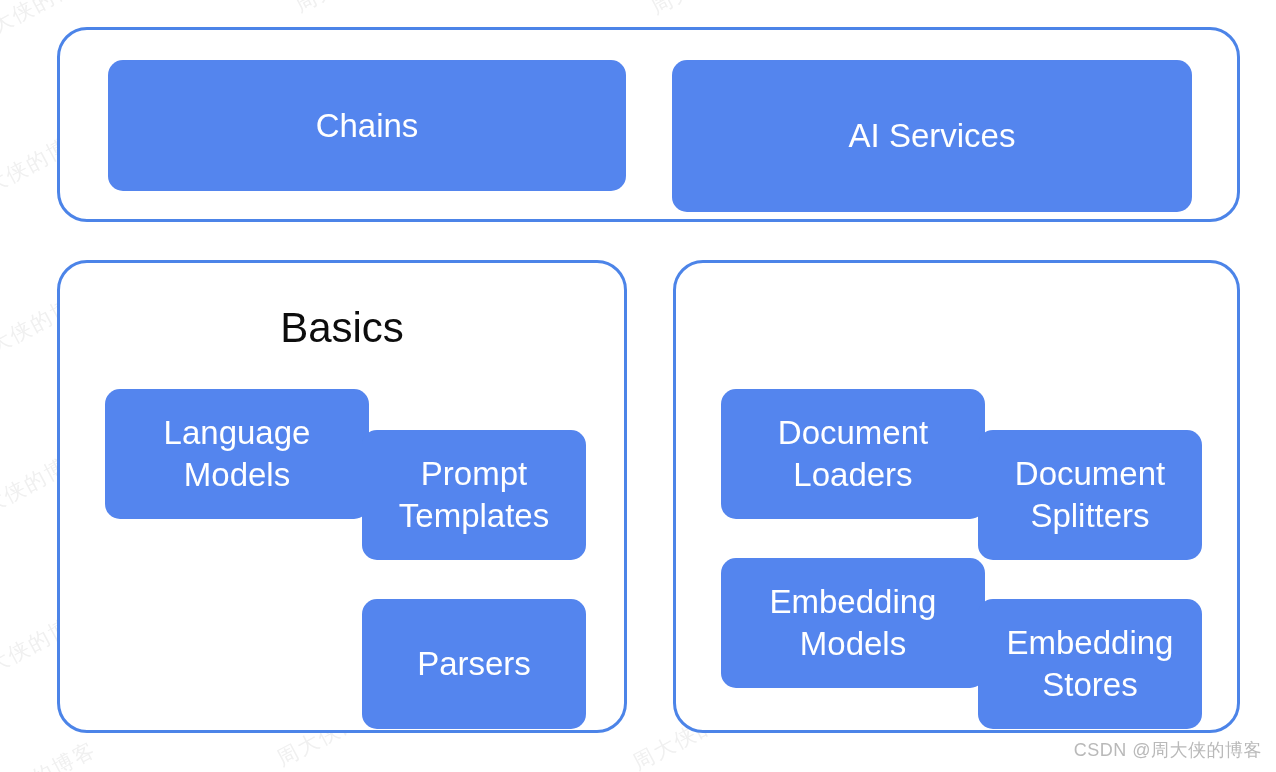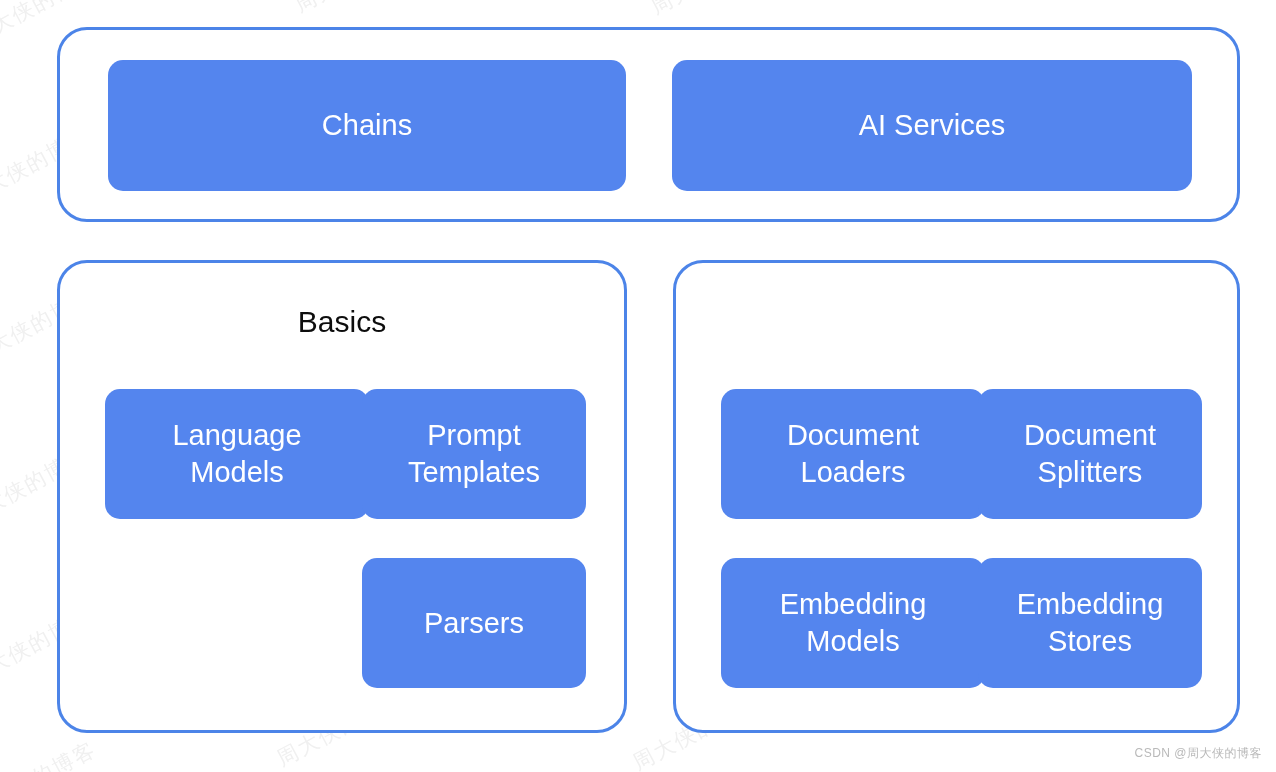--- a/index.html
+++ b/index.html
@@ -71,73 +71,73 @@
     height: 473px;
   }
 
   
   .group-title {
     position: absolute;
     left: 0;
     right: 0;
     top: 44px;
     text-align: center;
-    font-size: 30px;
+    font-size: 42px;
     line-height: 1;
     color: #0d0d0d;
     font-weight: 400;
     font-family: "Liberation Sans", sans-serif;
     white-space: nowrap;
   }
 
   
   .node {
     position: absolute;
     box-sizing: border-box;
     background: #5485ee;
     border-radius: 15px;
     color: #ffffff;
     display: flex;
     align-items: center;
     justify-content: center;
     text-align: center;
-    font-size: 29px;
+    font-size: 33px;
     line-height: 1.26;
     font-weight: 400;
     font-family: "Liberation Sans", sans-serif;
     padding: 4px 6px;
     white-space: pre-line;
   }
 
   
   .node-chains {
     left: 48px;
     top: 30px;
     width: 518px;
     height: 131px;
   }
   .node-aiservices {
     left: 612px;
     top: 30px;
     width: 520px;
-    height: 131px;
+    height: 152px;
   }
 
   
   .node-c1 { left: 45px;  width: 264px; }
-  .node-c2 { left: 302px; width: 224px; }
+  .node-c2 { left: 302px; width: 224px; margin-top: 41px; }
   .node-r1 { top: 126px; height: 130px; }
   .node-r2 { top: 295px; height: 130px; }
 
   
   .csdn-watermark {
     position: absolute;
     right: 14px;
     bottom: 10px;
-    font-size: 12px;
+    font-size: 18px;
     color: #b9b9b9;
     letter-spacing: 0.5px;
     z-index: 5;
     white-space: nowrap;
     font-family: "Liberation Sans", "DejaVu Sans", sans-serif;
   }
 </style>
 </head>
 <body>
 

